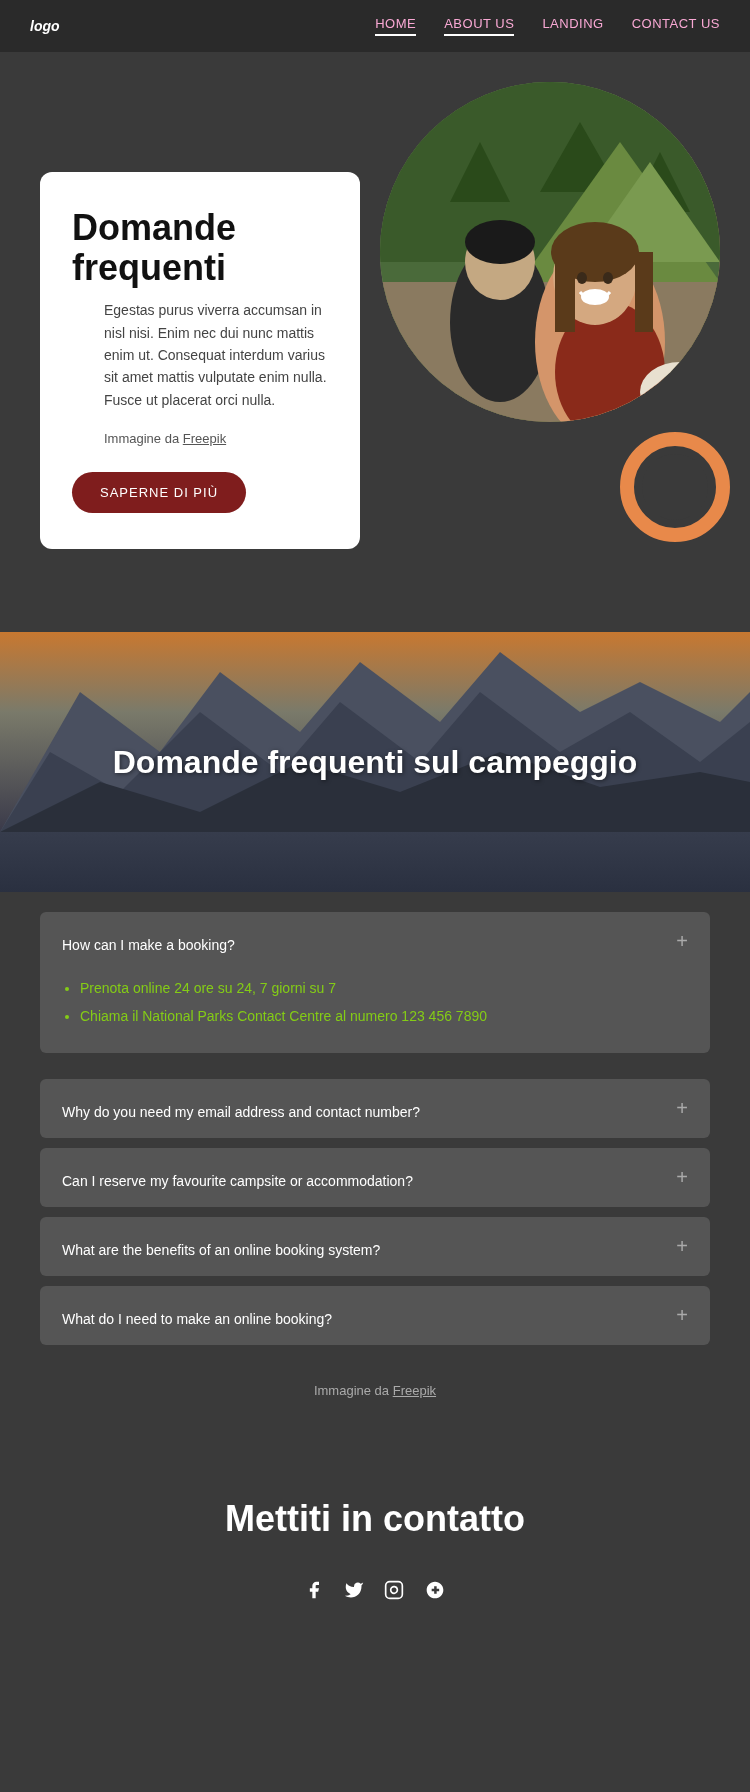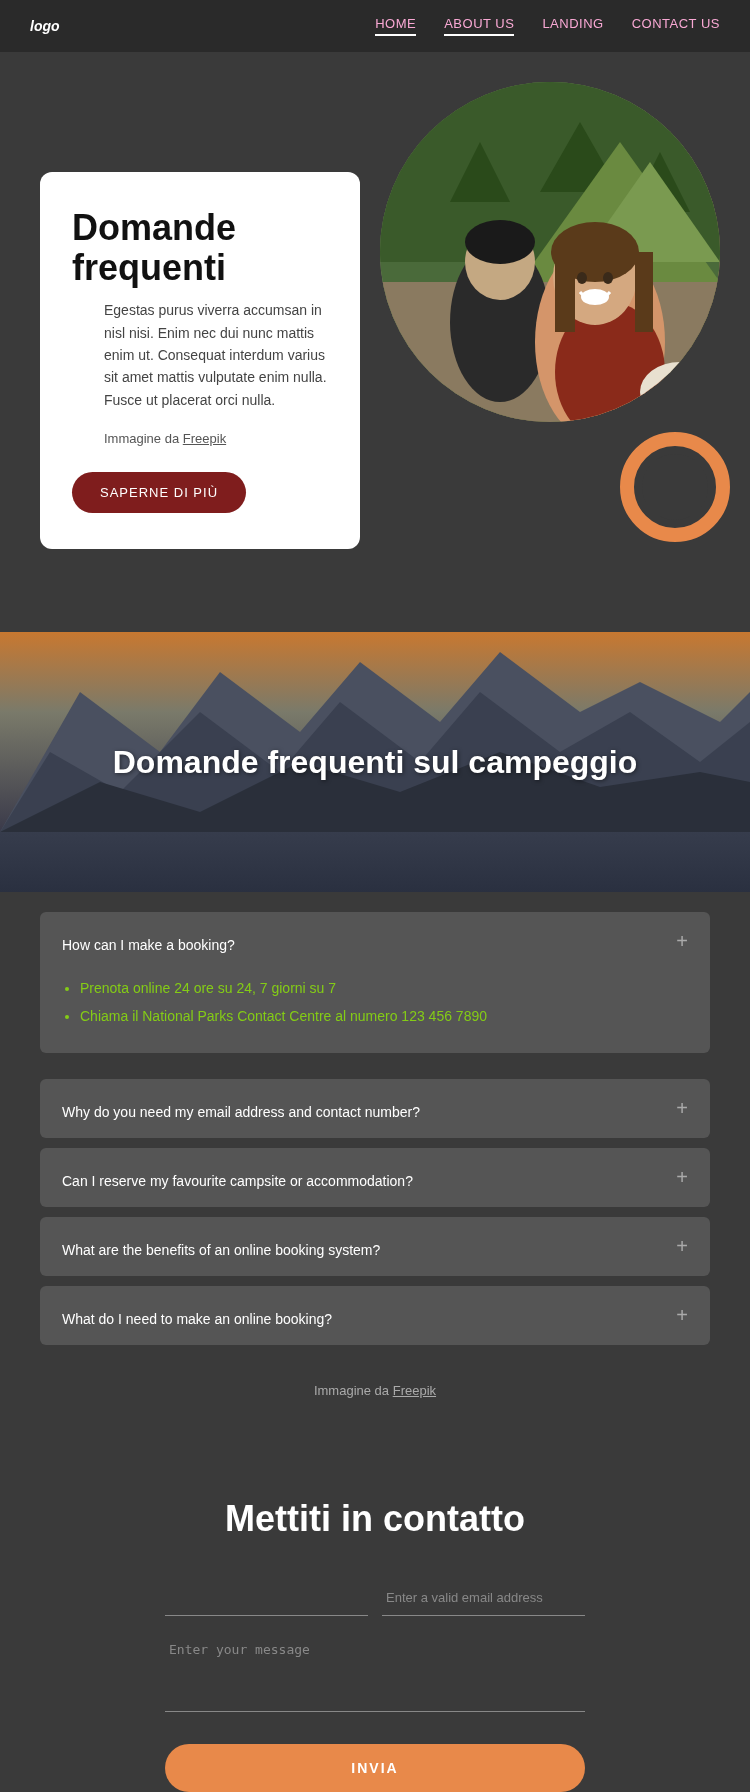--- a/index.html
+++ b/index.html
@@ -412,28 +412,20 @@
     </div>
   </div>
 
   <div class="faq-freepik">
     <span>Immagine da</span> <a href="#">Freepik</a>
   </div>
 </section>
 
 <section class="contact-section">
   <h2>Mettiti in contatto</h2>
-  <div class="contact-form">
-    <div class="form-row">
-      <input type="text" class="form-input" placeholder="" style="">
-      <input type="email" class="form-input" placeholder="Enter a valid email address" style="">
-    </div>
-    <textarea class="form-textarea" placeholder="Enter your message" style=""></textarea>
-    <button class="btn-submit">INVIA</button>
-  </div>
 
   <div class="social-icons">
     <span class="social-icon">
       <svg width="20" height="20" viewBox="0 0 24 24" fill="white">
           <path d="M18 2h-3a5 5 0 0 0-5 5v3H7v4h3v8h4v-8h3l1-4h-4V7a1 1 0 0 1 1-1h3z"></path>
         </svg>
     </span>
     <span class="social-icon">
       <svg width="20" height="20" viewBox="0 0 24 24" fill="white">
           <path d="M23 3a10.9 10.9 0 0 1-3.14 1.53 4.48 4.48 0 0 0-7.86 3v1A10.66 10.66 0 0 1 3 4s-4 9 5 13a11.64 11.64 0 0 1-7 2c9 5 20 0 20-11.5a4.5 4.5 0 0 0-.08-.83A7.72 7.72 0 0 0 23 3z"></path>

